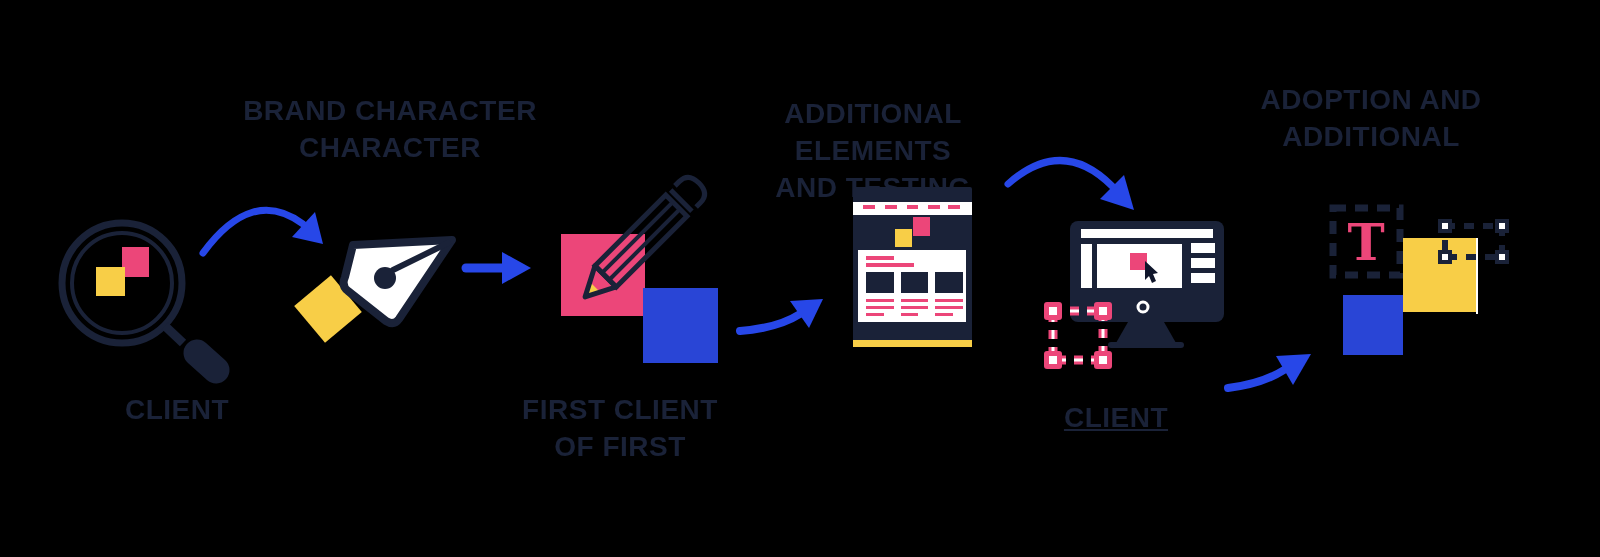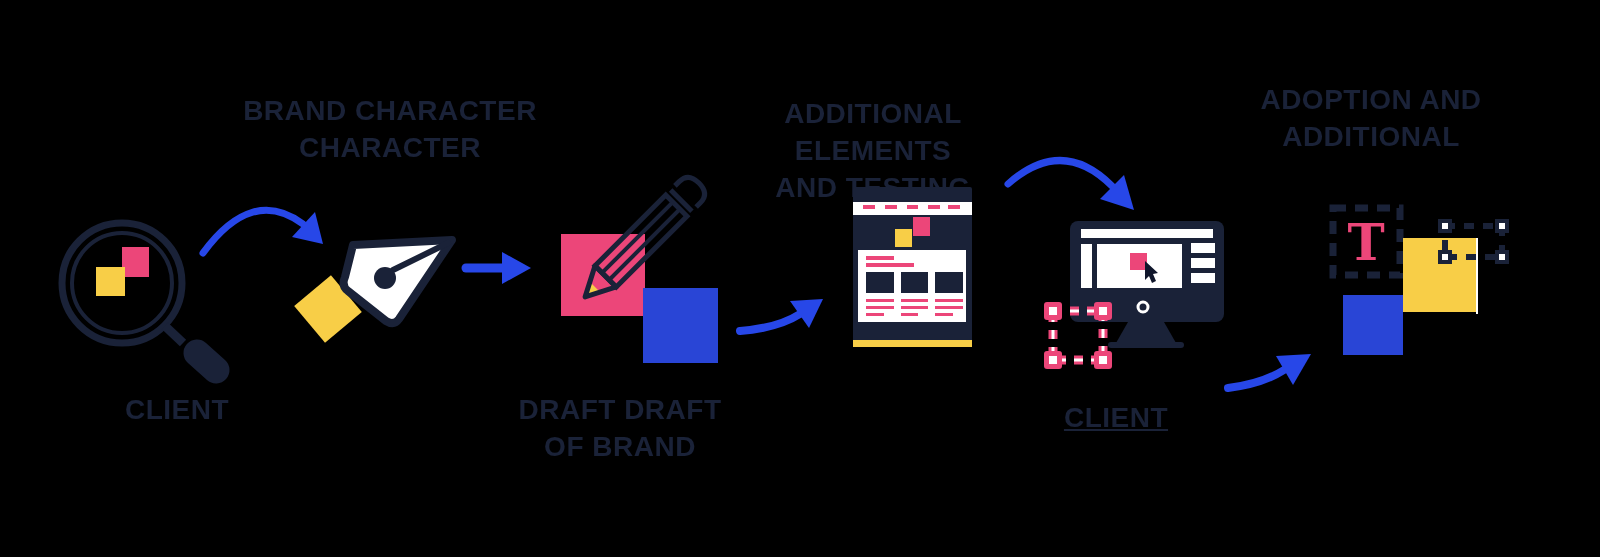--- a/index.html
+++ b/index.html
@@ -29,22 +29,22 @@
 <div class="stage">
 
   <div class="stage-label lbl-0">
     <div>CLIENT</div>
   </div>
   <div class="stage-label lbl-1">
     <div>BRAND CHARACTER</div>
     <div>CHARACTER</div>
   </div>
   <div class="stage-label lbl-2">
-    <div>DRAFT DRAFT</div>
-    <div>OF BRAND</div>
+    <div>FIRST CLIENT</div>
+    <div>OF FIRST</div>
   </div>
   <div class="stage-label lbl-3">
     <div>ADDITIONAL ELEMENTS</div>
     <div>AND TESTING</div>
   </div>
   <div class="stage-label lbl-4">
     <div>CLIENT</div>
   </div>
   <div class="stage-label lbl-5">
     <div>ADOPTION AND</div>

